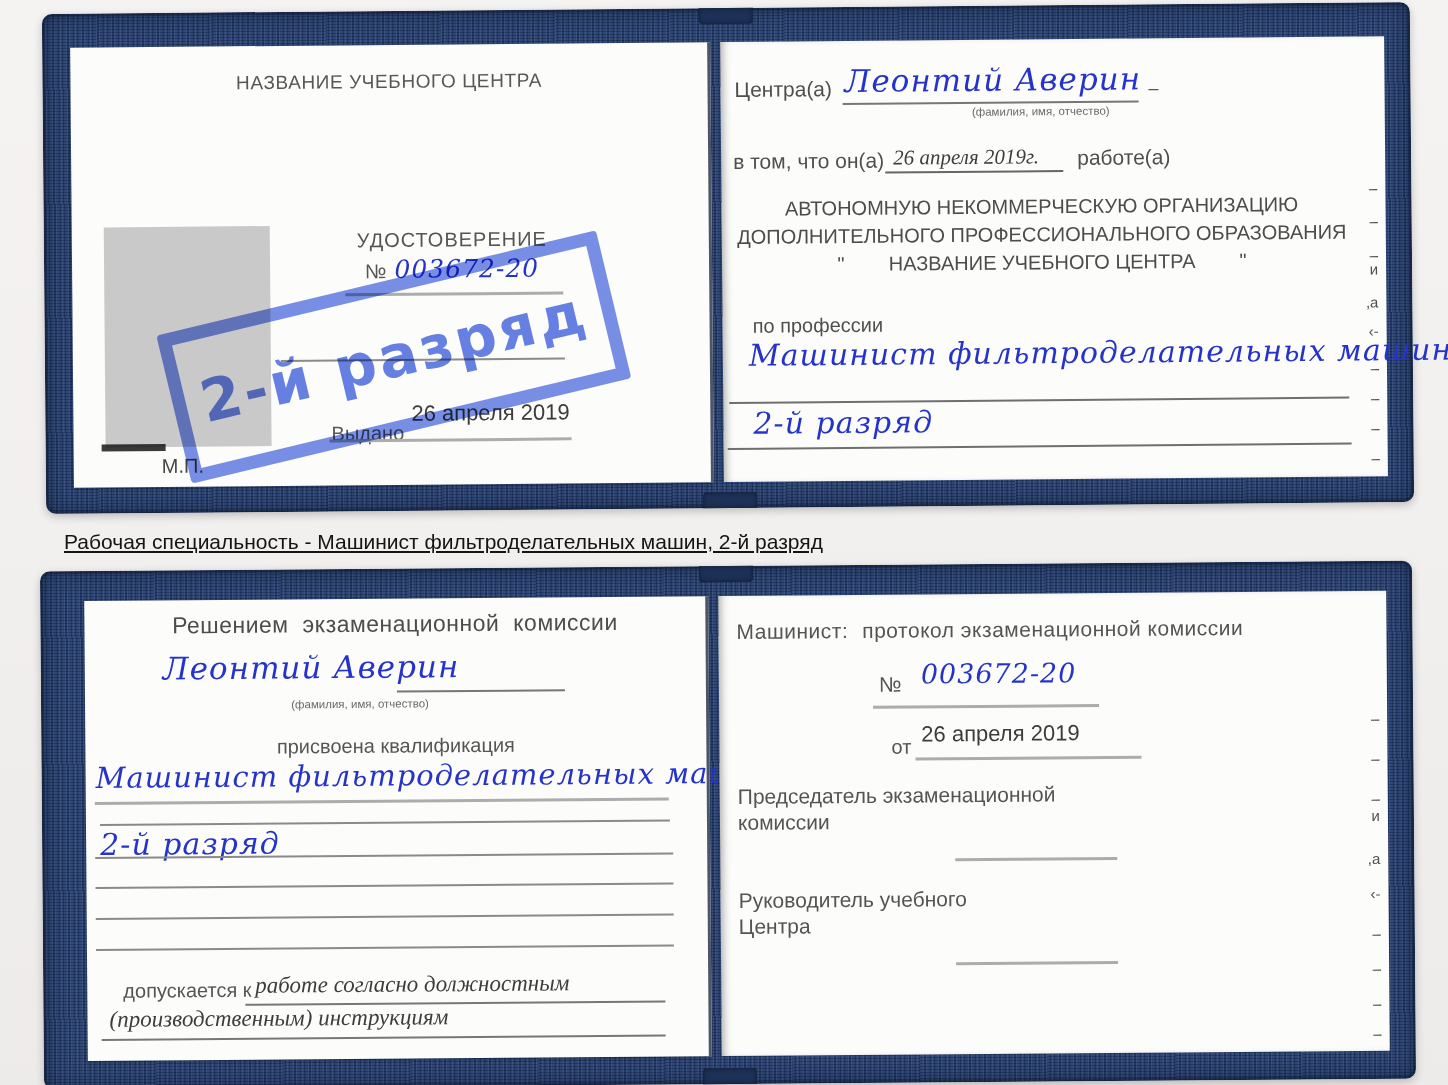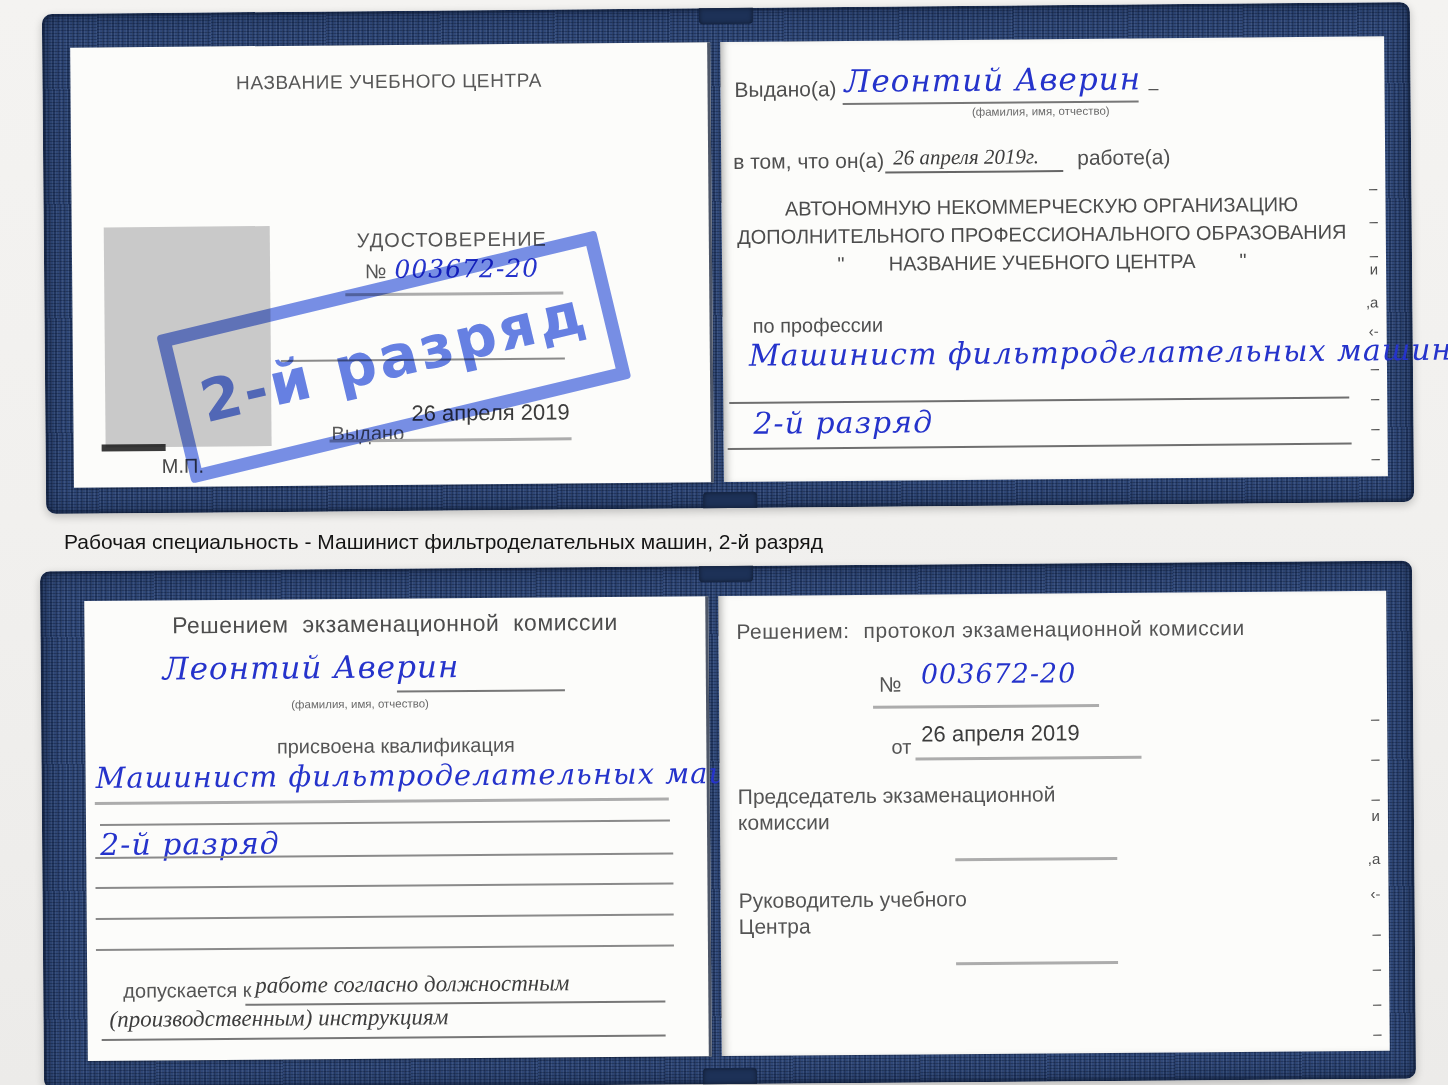--- a/index.html
+++ b/index.html
@@ -100,21 +100,21 @@
   .top-booklet .em:nth-child(5){top:257px} .top-booklet .em:nth-child(6){top:286px}
   .top-booklet .em:nth-child(7){top:323px} .top-booklet .em:nth-child(8){top:353px}
   .top-booklet .em:nth-child(9){top:383px} .top-booklet .em:nth-child(10){top:413px}
   .bottom-booklet .em:nth-child(1){top:119px} .bottom-booklet .em:nth-child(2){top:159px}
   .bottom-booklet .em:nth-child(3){top:199px} .bottom-booklet .em:nth-child(4){top:216px}
   .bottom-booklet .em:nth-child(5){top:259px} .bottom-booklet .em:nth-child(6){top:294px}
   .bottom-booklet .em:nth-child(7){top:334px} .bottom-booklet .em:nth-child(8){top:369px}
   .bottom-booklet .em:nth-child(9){top:404px} .bottom-booklet .em:nth-child(10){top:434px}
 
   
-  .caption { position:absolute; left:64px; top:530px; font-size:21px; color:#141414; }
+  .caption { position:absolute; left:64px; top:530px; font-size:21px; color:#141414;text-decoration:underline; }
 
   
   .bl-heading { top:12px; left:0; right:0; text-align:center; color:#4d4d4d;
     font-size:23px; word-spacing:7px; letter-spacing:.5px; }
   .bl-name { left:78px; top:50px; font-size:31px; }
   .r-bl-name { left:312px; top:92px; width:168px; background:#777; }
   .bl-fio { left:180px; top:99px; width:190px; text-align:center; }
   .bl-qual-label { top:136px; left:0; right:0; text-align:center; color:#555; font-size:20px; }
   .bl-qual { left:10px; top:160px; font-size:29px; }
   .r-q1 { left:9px; top:201px; width:574px; }
@@ -166,21 +166,21 @@
       <div class="issued-date">26 апреля 2019</div>
       <div class="issued-label">Выдано</div>
       <div class="rule thick r-issued"></div>
       <div class="mp">М.П.</div>
       <div class="stamp">
         <span>2-й разряд</span>
       </div>
     </div>
 
     <div class="page right-page">
-      <span class="lbl received-label">Выдано(а)</span>
+      <span class="lbl received-label">Центра(а)</span>
       <span class="hand holder-name">Леонтий Аверин</span>
       <div class="rule r-name"></div>
       <span class="dash-mark">–</span>
       <div class="hint fio-hint-t">(фамилия, имя, отчество)</div>
       <span class="lbl completed-prefix">в том, что он(а)</span>
       <span class="ifill completed-date">26 апреля 2019г.</span>
       <div class="rule r-date"></div>
       <span class="lbl completed-suffix">работе(а)</span>
       <div class="org org1">АВТОНОМНУЮ НЕКОММЕРЧЕСКУЮ ОРГАНИЗАЦИЮ</div>
       <div class="org org2">ДОПОЛНИТЕЛЬНОГО ПРОФЕССИОНАЛЬНОГО ОБРАЗОВАНИЯ</div>
@@ -229,21 +229,21 @@
       <div class="rule r-e3"></div>
       <div class="bl-admit-label">допускается к</div>
       <div class="ifill bl-admit1">работе согласно должностным</div>
       <div class="rule r-a1"></div>
       <div class="ifill bl-admit2">(производственным) инструкциям</div>
       <div class="rule r-a2"></div>
     </div>
 
     <div class="page right-page">
       <div class="br-basis">
-        <span class="basis-label">Решением:</span><span>протокол экзаменационной комиссии</span>
+        <span class="basis-label">Машинист:</span><span>протокол экзаменационной комиссии</span>
       </div>
       <span class="br-numsign">№</span>
       <span class="hand br-numval">003672-20</span>
       <div class="rule thick r-br-num"></div>
       <span class="br-ot">от</span>
       <span class="br-date">26 апреля 2019</span>
       <div class="rule thick r-br-date"></div>
       <div class="br-chair">Председатель экзаменационной комиссии</div>
       <div class="rule thick r-br-sig1"></div>
       <div class="br-head">Руководитель учебного Центра</div>

